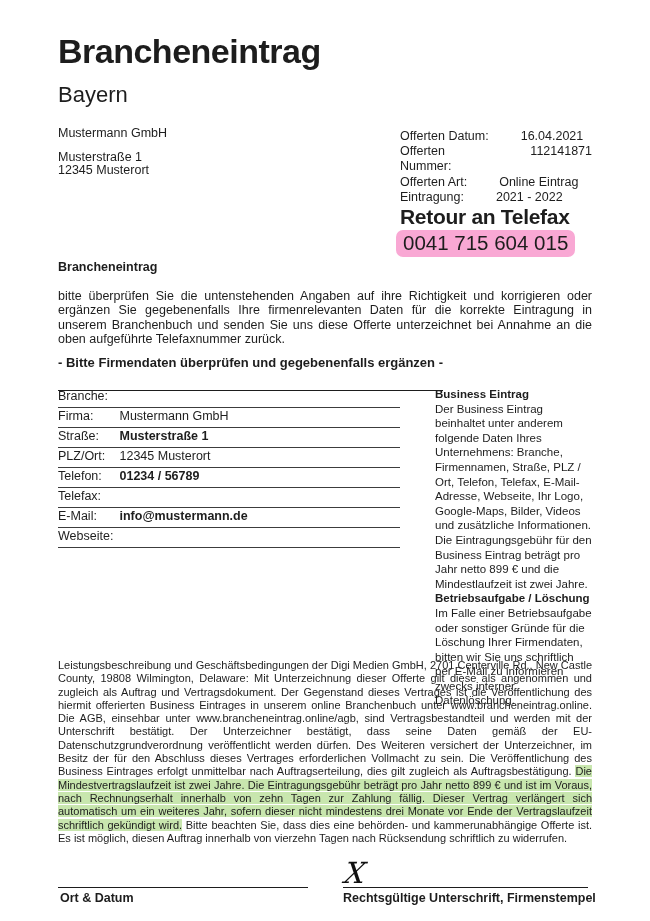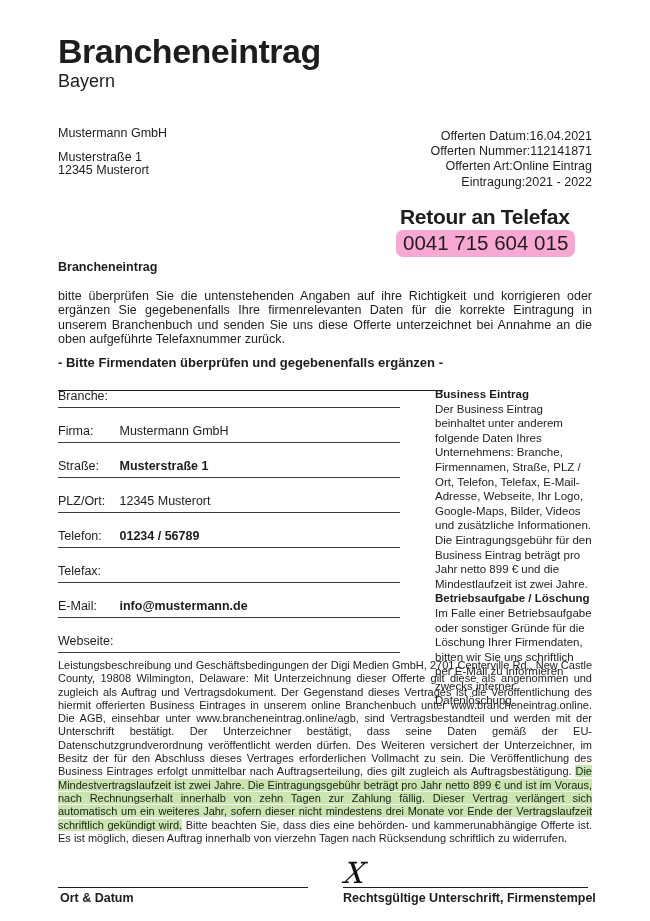--- a/index.html
+++ b/index.html
@@ -9,47 +9,47 @@
     width:650px; height:921px;
     background:#ffffff;
     font-family:"Liberation Sans", sans-serif;
     color:#1d1d1d;
     overflow:hidden;
   }
 
   
   .doc-header { position:absolute; left:58px; top:33px; }
   .doc-title { font-size:34px; font-weight:bold; letter-spacing:-0.5px; line-height:1.1; }
-  .doc-subtitle { font-size:18px; margin-top:1px; }
+  .doc-subtitle { font-size:22px; margin-top:12px; }
 
   
   .recipient { position:absolute; left:58px; top:127px; font-size:12.5px; line-height:13px; }
   .recipient .company { margin-bottom:11px; }
 
   
   .offer-details { position:absolute; left:400px; top:129px; width:192px; font-size:12.5px; line-height:15.2px; }
-  .offer-row { display:flex; justify-content:flex-end; }
+  .offer-row { display:flex; justify-content:flex-start;gap:32px; }
 
   
   .fax-block { position:absolute; left:396px; top:205px; width:200px; }
   .fax-heading { font-size:21px; font-weight:bold; letter-spacing:-0.3px; margin-left:4px; }
   .fax-number { display:inline-block; font-size:20.5px; margin-top:1px;
                 background:#f9a8d4; border-radius:7px; padding:1px 7px 2px 7px; }
 
   
   .subject { position:absolute; left:58px; top:260px; font-size:12.5px; font-weight:bold; }
   .letter-body { position:absolute; left:58px; top:289px; width:534px; font-size:12.5px; line-height:14.3px; }
   .letter-body .par { text-align:justify; }
   .instruction-wrap { position:absolute; left:58px; top:353px; }
   .instruction { display:inline-block; font-size:13px; font-weight:bold;
                  border-bottom:1.6px solid #1d1d1d; padding-bottom:20px; }
 
   
   .form { position:absolute; left:58px; top:388px; width:342px; }
-  .field { border-bottom:1.4px solid #3c3c3c; padding-bottom:0; margin-bottom:15px;
+  .field { border-bottom:1.4px solid #3c3c3c; padding-bottom:0; 
            font-size:12.5px; line-height:16px; min-height:20px; }
   .field .f-label { display:inline-block; width:58px; }
   .field .f-value { }
   .field .v-bold { font-weight:bold; }
 
   
   .sidebar { position:absolute; left:435px; top:387px; width:158px; font-size:11.5px; line-height:14.6px; }
   .sidebar .sb-heading { font-weight:bold; }
   .sidebar .sb-section + .sb-section { }
 

